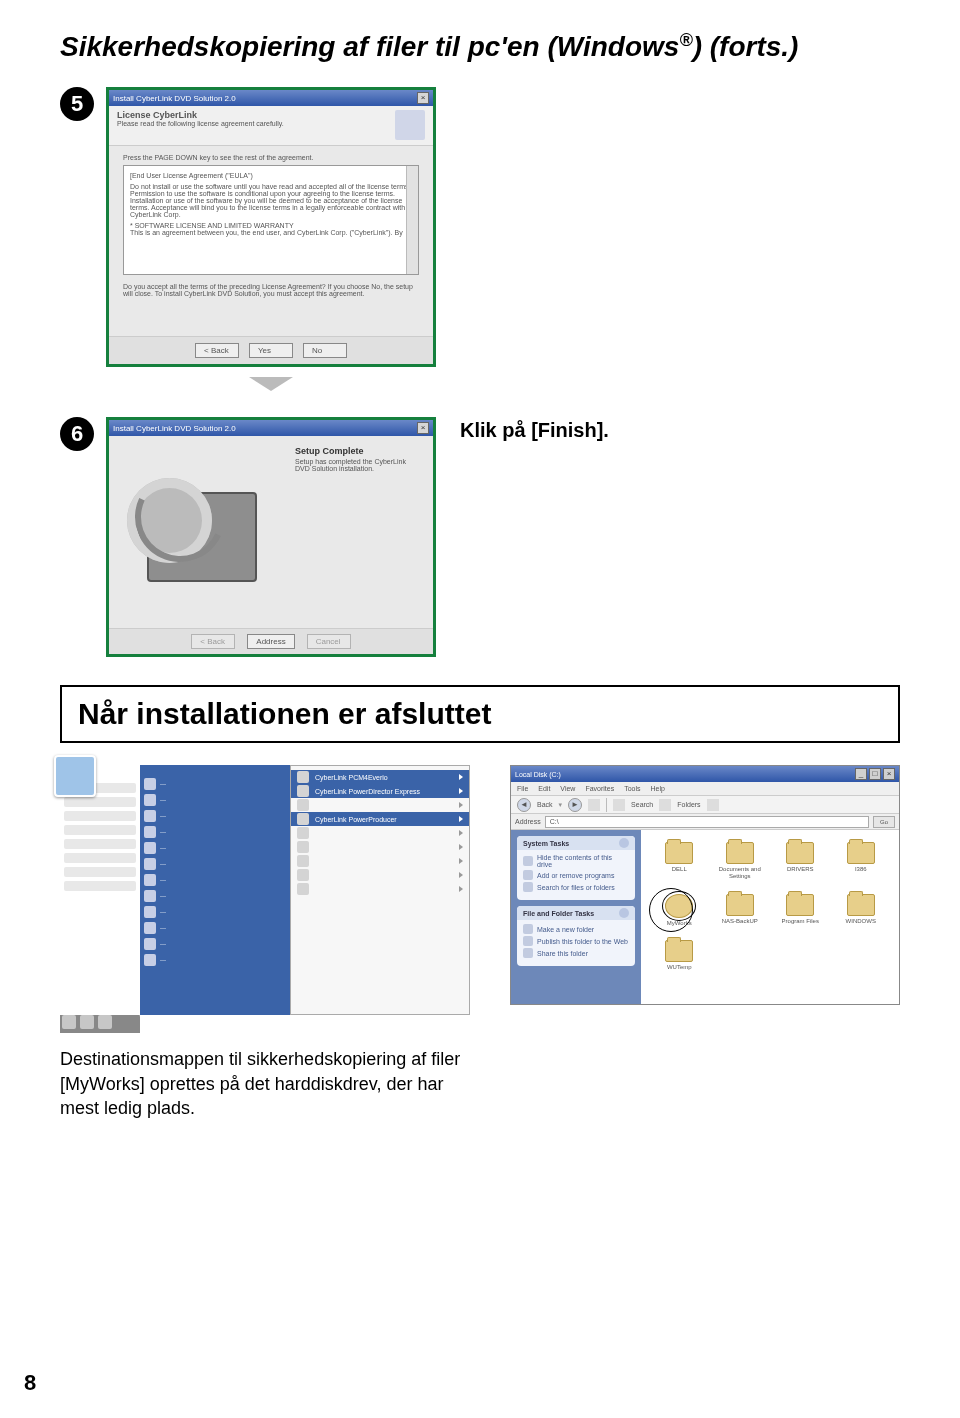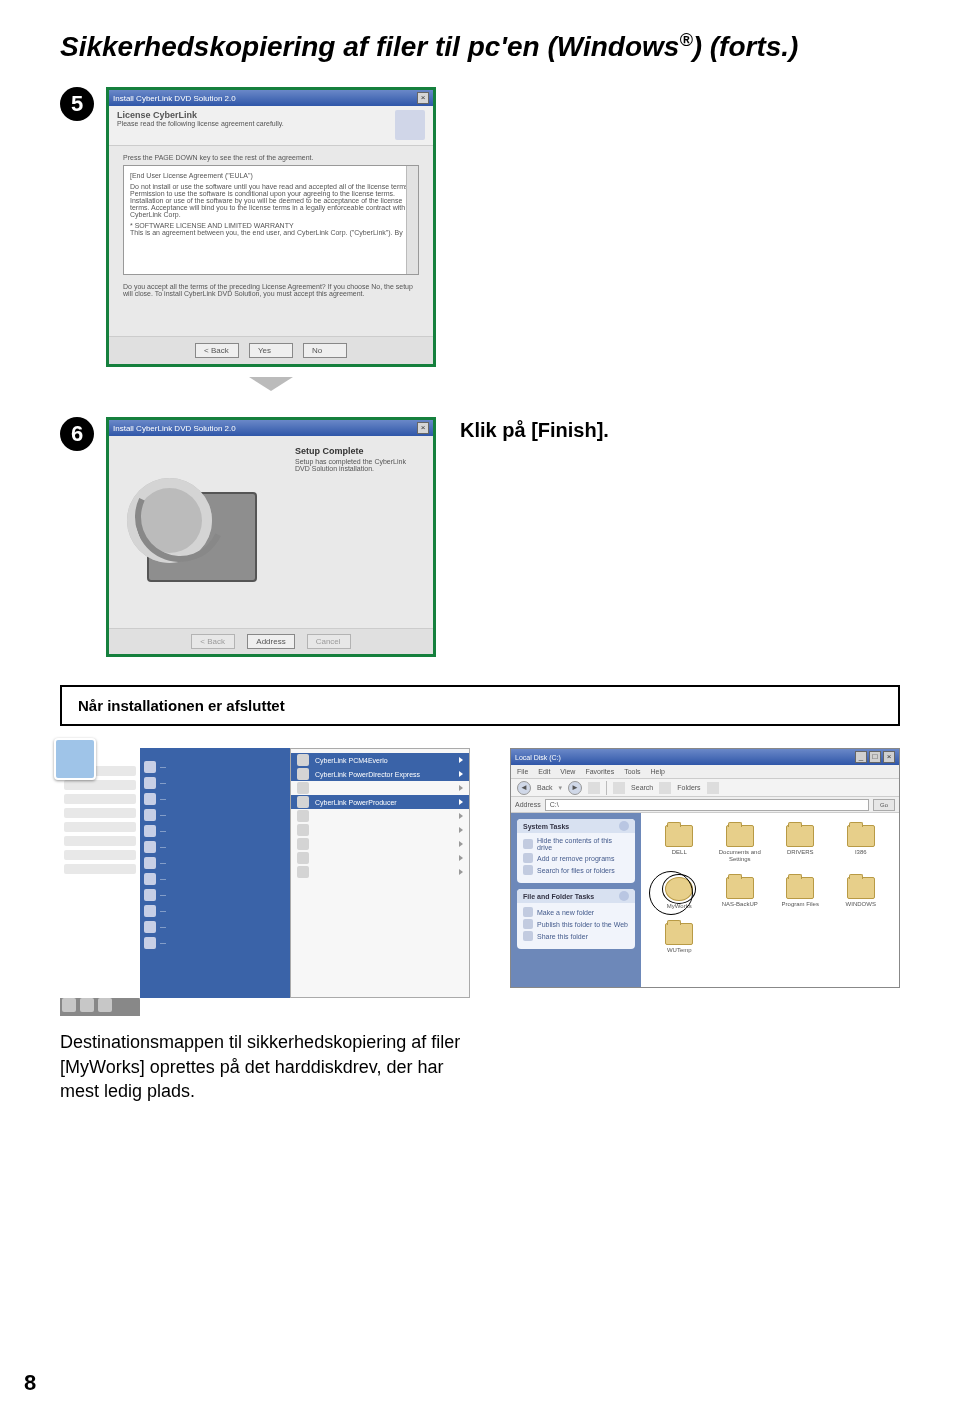--- a/index.html
+++ b/index.html
@@ -136,21 +136,21 @@
     display: flex; justify-content: center; align-items: center; gap: 12px;
   }
 
   
   .section-box {
     border: 2px solid #000;
     padding: 10px 16px;
     margin: 28px 0 22px;
   }
   .section-box h2 {
-    font-size: 15px; font-weight: bold;
+    font-size: 30px; font-weight: bold;
   }
 
   .two-shot {
     display: flex; gap: 40px; margin-bottom: 14px;
   }
 
   
   .startmenu {
     width: 410px; height: 250px; display: flex;
     background:#fff;

